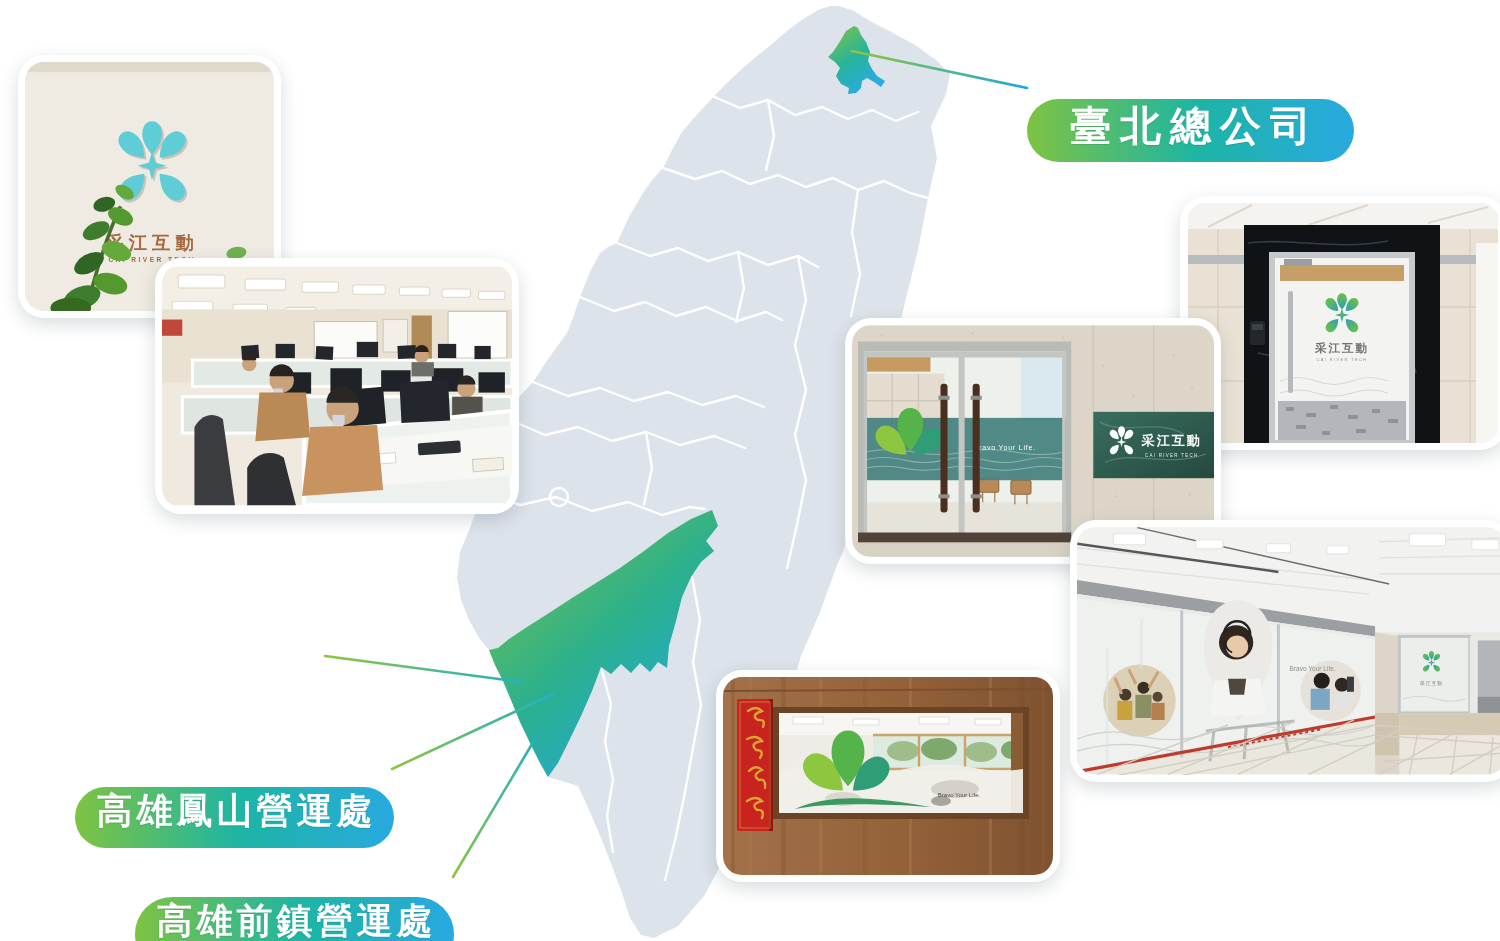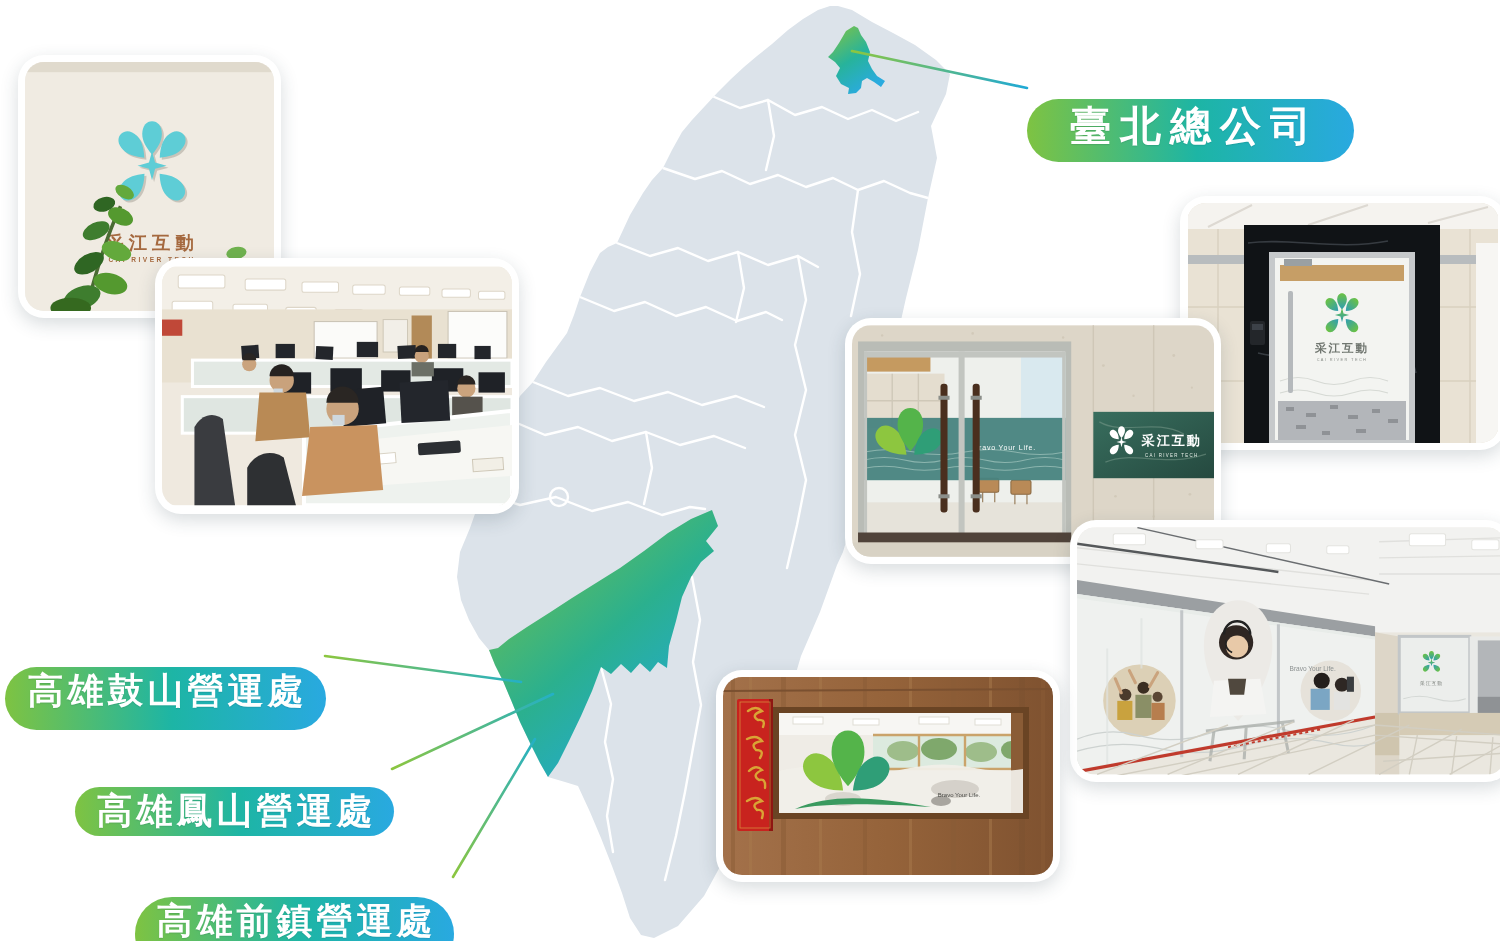--- a/index.html
+++ b/index.html
@@ -10,21 +10,21 @@
   .photo{position:absolute;background:#fff;border-radius:26px;padding:7px;
          box-shadow:0 6px 18px rgba(40,60,70,.18);}
   .photo .ph-inner{width:100%;height:100%;border-radius:19px;overflow:hidden;}
   .photo svg{width:100%;height:100%;}
   .pill{position:absolute;z-index:10;display:flex;justify-content:center;
         border-radius:999px;color:#fff;font-weight:800;
         background:linear-gradient(90deg,#7ec342 0%,#1db5a5 52%,#29a9e0 100%);
         text-shadow:0 1px 1px rgba(0,60,60,.15);white-space:nowrap;margin-top:44px;}
   #pill-taipei{left:1027px;top:55px;width:318px;height:63px;font-size:41px;letter-spacing:9px;padding-left:9px;}
   #pill-gushan{left:5px;top:623px;width:317px;height:63px;font-size:36px;letter-spacing:4px;padding-left:4px;}
-  #pill-fengshan{left:75px;top:743px;width:315px;height:49px;font-size:36px;letter-spacing:4px;padding-left:4px;}
+  #pill-fengshan{left:75px;top:743px;width:315px;height:61px;font-size:36px;letter-spacing:4px;padding-left:4px;}
   #pill-qianzhen{left:135px;top:853px;width:315px;height:74px;font-size:36px;letter-spacing:4px;padding-left:4px;}
   #photo-lobby{left:18px;top:55px;width:249px;height:249px;z-index:2;}
   #photo-office{left:155px;top:258px;width:350px;height:242px;z-index:3;}
   #photo-door{left:1180px;top:196px;width:312px;height:240px;z-index:4;}
   #photo-entrance{left:845px;top:318px;width:362px;height:232px;z-index:5;}
   #photo-storefront{left:1070px;top:520px;width:428px;height:248px;z-index:6;}
   #photo-wood{left:716px;top:670px;width:330px;height:198px;z-index:7;}
 </style>
 </head>
 <body>
@@ -494,23 +494,20 @@
       <path d="M24 124 q9 -6 15 0 q-12 3 -5 9 q8 -1 5 8"></path>
     </g>
   </g>
  </svg>
       </div>
 </figure>
 
 <div class="pill" id="pill-taipei">
   <span>臺北總公司</span>
 </div>
-<div class="pill" id="pill-gushan">
-  <span>高雄鼓山營運處</span>
-</div>
 <div class="pill" id="pill-fengshan">
   <span>高雄鳳山營運處</span>
 </div>
 <div class="pill" id="pill-qianzhen">
   <span>高雄前鎮營運處</span>
 </div>
 
 </div>
 
 </body></html>

